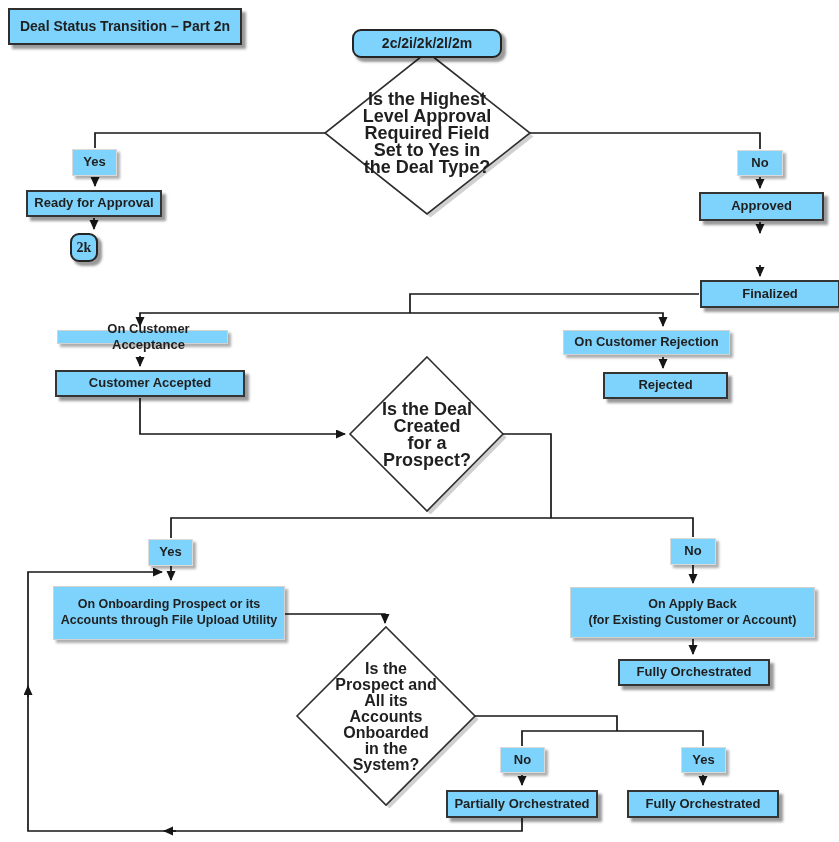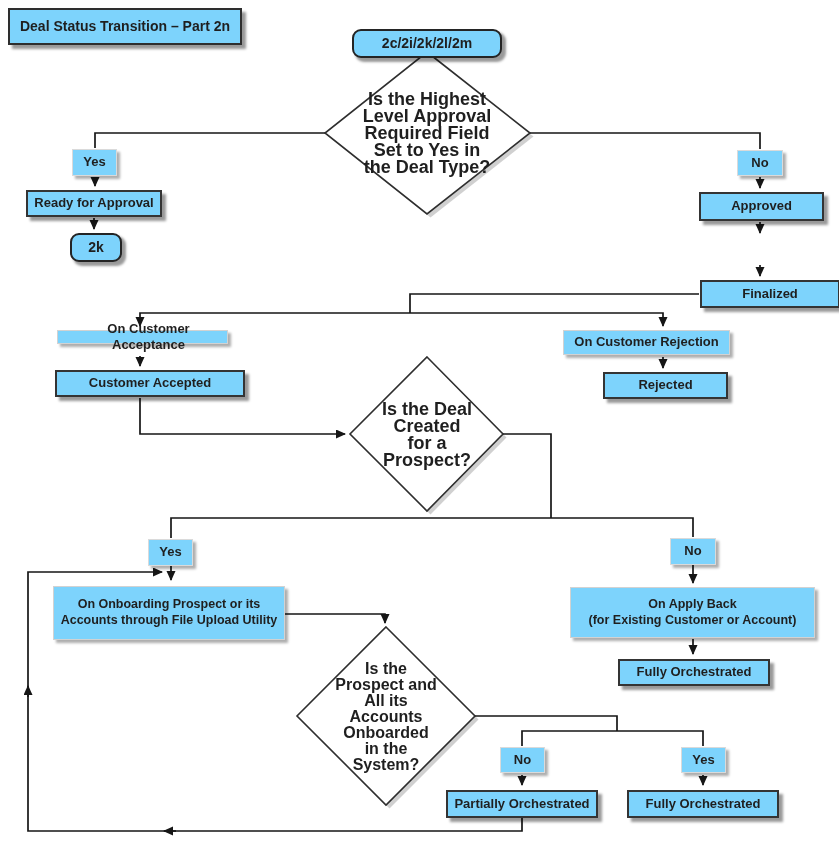--- a/index.html
+++ b/index.html
@@ -98,21 +98,21 @@
   <div class="node dtext small" style="left:326px;top:660px;width:120px;height:113px;">Is the
 Prospect and
 All its
 Accounts
 Onboarded
 in the
 System?</div>
 
   <div class="node tag" style="left:72px;top:149px;width:45px;height:27px;">Yes</div>
   <div class="node box" style="left:26px;top:190px;width:136px;height:27px;">Ready for Approval</div>
-  <div class="node rounded" style="left:70px;top:233px;width:52px;height:29px;">2k</div>
+  <div class="node rounded" style="left:70px;top:233px;width:28px;height:29px;font-family:Liberation Serif, serif;">2k</div>
 
   <div class="node tag" style="left:737px;top:150px;width:46px;height:26px;">No</div>
   <div class="node box" style="left:699px;top:192px;width:125px;height:29px;">Approved</div>
   <div class="node box" style="left:700px;top:280px;width:140px;height:28px;">Finalized</div>
 
   <div class="node label" style="left:57px;top:330px;width:171px;height:14px;padding-left:12px;">On Customer Acceptance</div>
   <div class="node box" style="left:55px;top:370px;width:190px;height:27px;">Customer Accepted</div>
   <div class="node label" style="left:563px;top:330px;width:167px;height:25px;">On Customer Rejection</div>
   <div class="node box" style="left:603px;top:372px;width:125px;height:27px;">Rejected</div>
 

